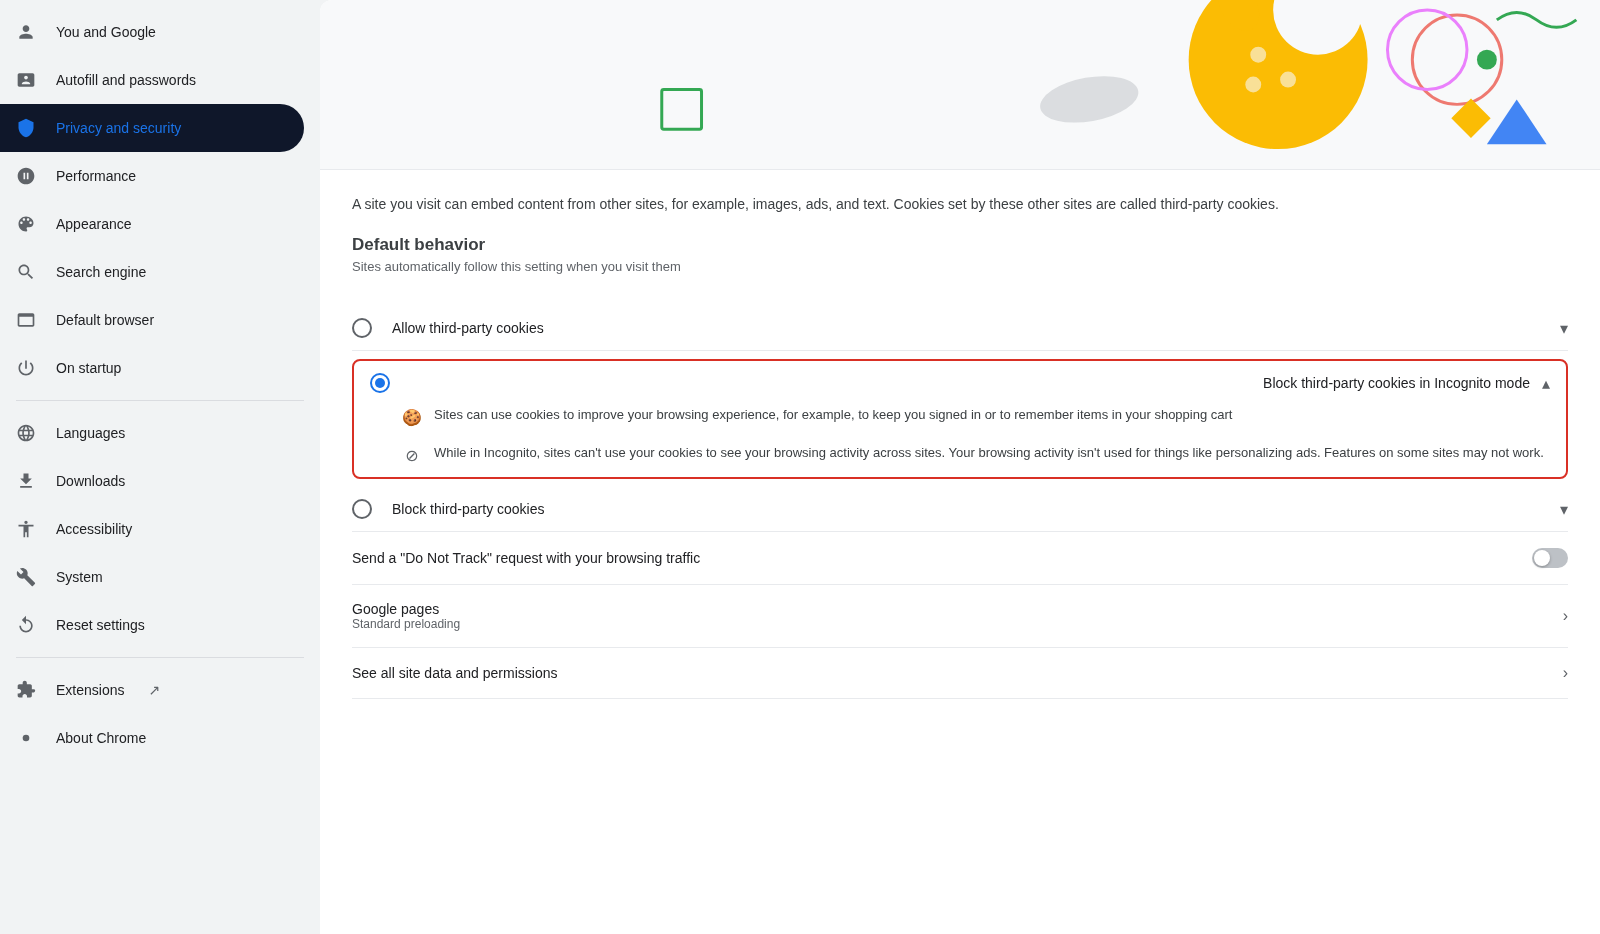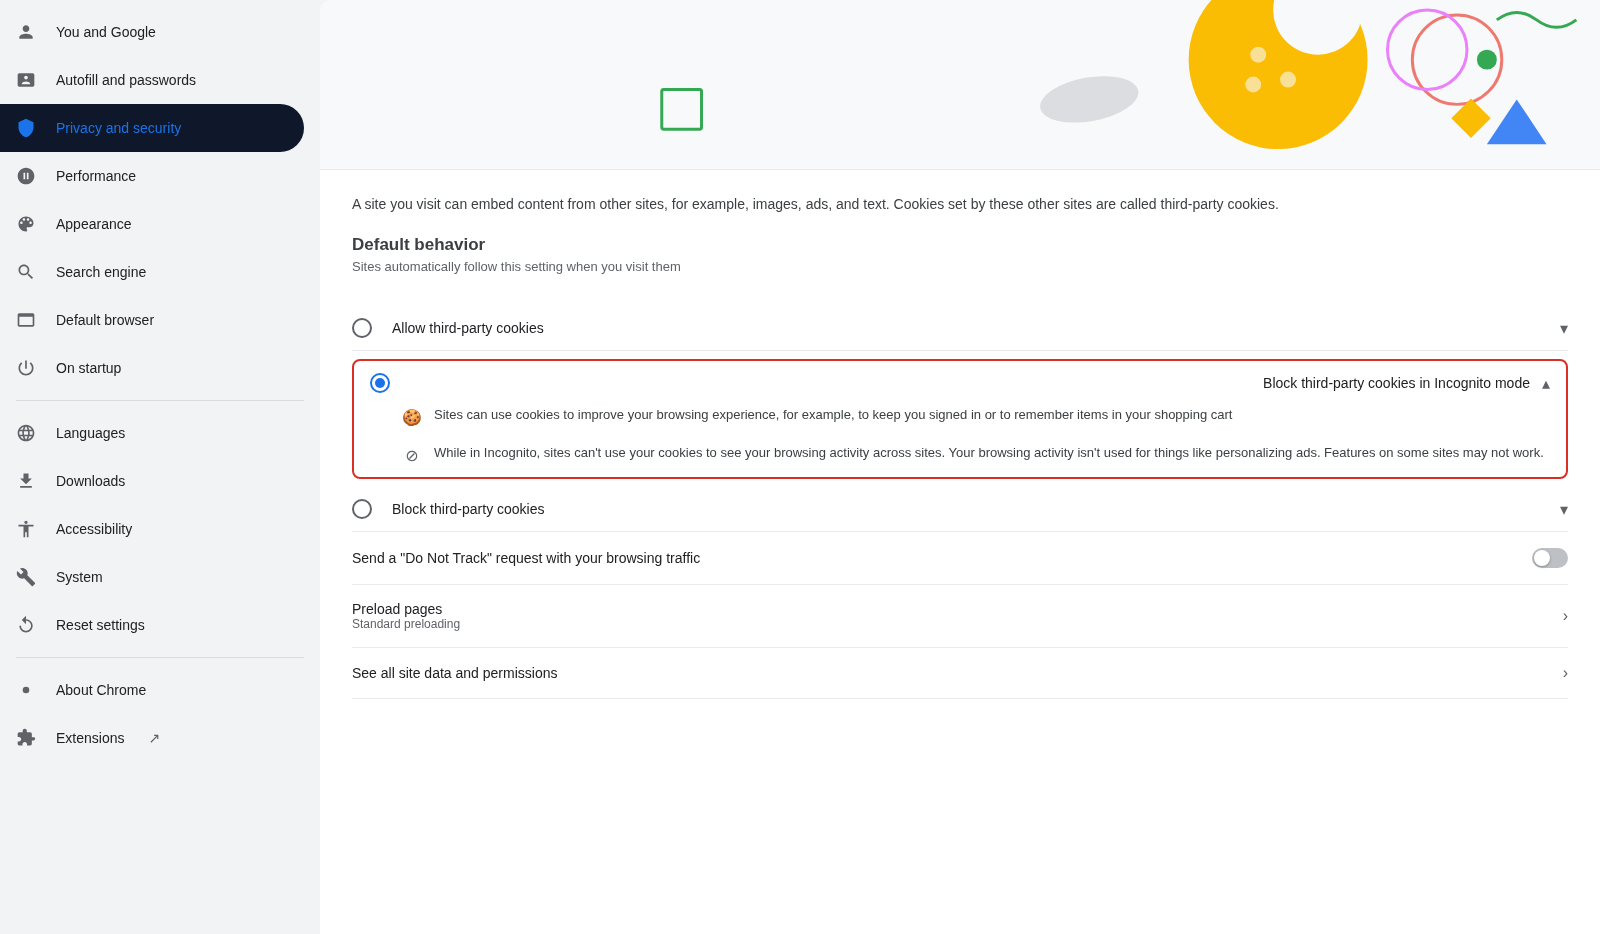--- a/index.html
+++ b/index.html
@@ -359,34 +359,34 @@
         <svg width="20" height="20" viewBox="0 0 24 24" fill="#5f6368">
           <path d="M12 5V1L7 6l5 5V7c3.31 0 6 2.69 6 6s-2.69 6-6 6-6-2.69-6-6H4c0 4.42 3.58 8 8 8s8-3.58 8-8-3.58-8-8-8z"></path>
         </svg>
       </div>
       <span>Reset settings</span>
     </div>
     <div class="sidebar-divider"></div>
     <div class="sidebar-item">
       <div class="icon">
         <svg width="20" height="20" viewBox="0 0 24 24" fill="#5f6368">
+          <path d="M20.5 11H19V7c0-1.1-.9-2-2-2h-4V3.5C13 2.12 11.88 1 10.5 1S8 2.12 8 3.5V5H4c-1.1 0-1.99.9-1.99 2v3.8H3.5c1.49 0 2.7 1.21 2.7 2.7s-1.21 2.7-2.7 2.7H2V19c0 1.1.9 2 2 2h3.8v-1.5c0-1.49 1.21-2.7 2.7-2.7s2.7 1.21 2.7 2.7V21H17c1.1 0 2-.9 2-2v-4h1.5c1.38 0 2.5-1.12 2.5-2.5S21.88 11 20.5 11z"></path>
+        </svg>
+      </div>
+      <span>Extensions</span>
+      <span style="font-size: 14px; color: rgb(95, 99, 104); margin-left: 4px;">↗</span>
+    </div>
+    <div class="sidebar-item">
+      <div class="icon">
+        <svg width="20" height="20" viewBox="0 0 24 24" fill="#5f6368">
           <circle cx="12" cy="12" r="4" fill="#5f6368"></circle>
           <path d="M12 2C6.48 2 2 6.48 2 12s4.48 10 10 10 10-4.48 10-10S17.52 2 12 2zm-1 17.93V18c-3.31-.48-6-3.17-6.48-6.48L6.45 12H2.05C2.56 7.24 6.56 3.5 11.5 3.05V8c-2.21.43-4 2.22-4.43 4.43-.48 2.47.85 5.05 3.18 6.18L11 17.93V19.93zm1 0v-2c.68-.1 1.32-.3 1.93-.57l2.37 4.1C16.17 20.7 14.14 21.4 12 21.4v-.47z" opacity="0"></path>
         </svg>
       </div>
       <span>About Chrome</span>
-    </div>
-    <div class="sidebar-item">
-      <div class="icon">
-        <svg width="20" height="20" viewBox="0 0 24 24" fill="#5f6368">
-          <path d="M20.5 11H19V7c0-1.1-.9-2-2-2h-4V3.5C13 2.12 11.88 1 10.5 1S8 2.12 8 3.5V5H4c-1.1 0-1.99.9-1.99 2v3.8H3.5c1.49 0 2.7 1.21 2.7 2.7s-1.21 2.7-2.7 2.7H2V19c0 1.1.9 2 2 2h3.8v-1.5c0-1.49 1.21-2.7 2.7-2.7s2.7 1.21 2.7 2.7V21H17c1.1 0 2-.9 2-2v-4h1.5c1.38 0 2.5-1.12 2.5-2.5S21.88 11 20.5 11z"></path>
-        </svg>
-      </div>
-      <span>Extensions</span>
-      <span style="font-size: 14px; color: rgb(95, 99, 104); margin-left: 4px;">↗</span>
     </div>
   </div>
 
 <div class="main">
   <div class="illustration">
     <svg viewBox="0 0 800 170" xmlns="http://www.w3.org/2000/svg">
 
       <rect width="800" height="170" fill="#f8f9fa"></rect>
 
       <circle cx="720" cy="60" r="90" fill="#FBBC04"></circle>
@@ -455,21 +455,21 @@
 
     <div class="setting-row">
       <div class="setting-label">
         <div class="setting-title">Send a "Do Not Track" request with your browsing traffic</div>
       </div>
       <div class="toggle"></div>
     </div>
 
     <div class="setting-row">
       <div class="setting-label">
-        <div class="setting-title">Preload pages</div>
+        <div class="setting-title">Google pages</div>
         <div class="setting-subtitle">Standard preloading</div>
       </div>
       <span class="chevron-right">›</span>
     </div>
 
     <div class="setting-row">
       <div class="setting-label">
         <div class="setting-title">See all site data and permissions</div>
       </div>
       <span class="chevron-right">›</span>

